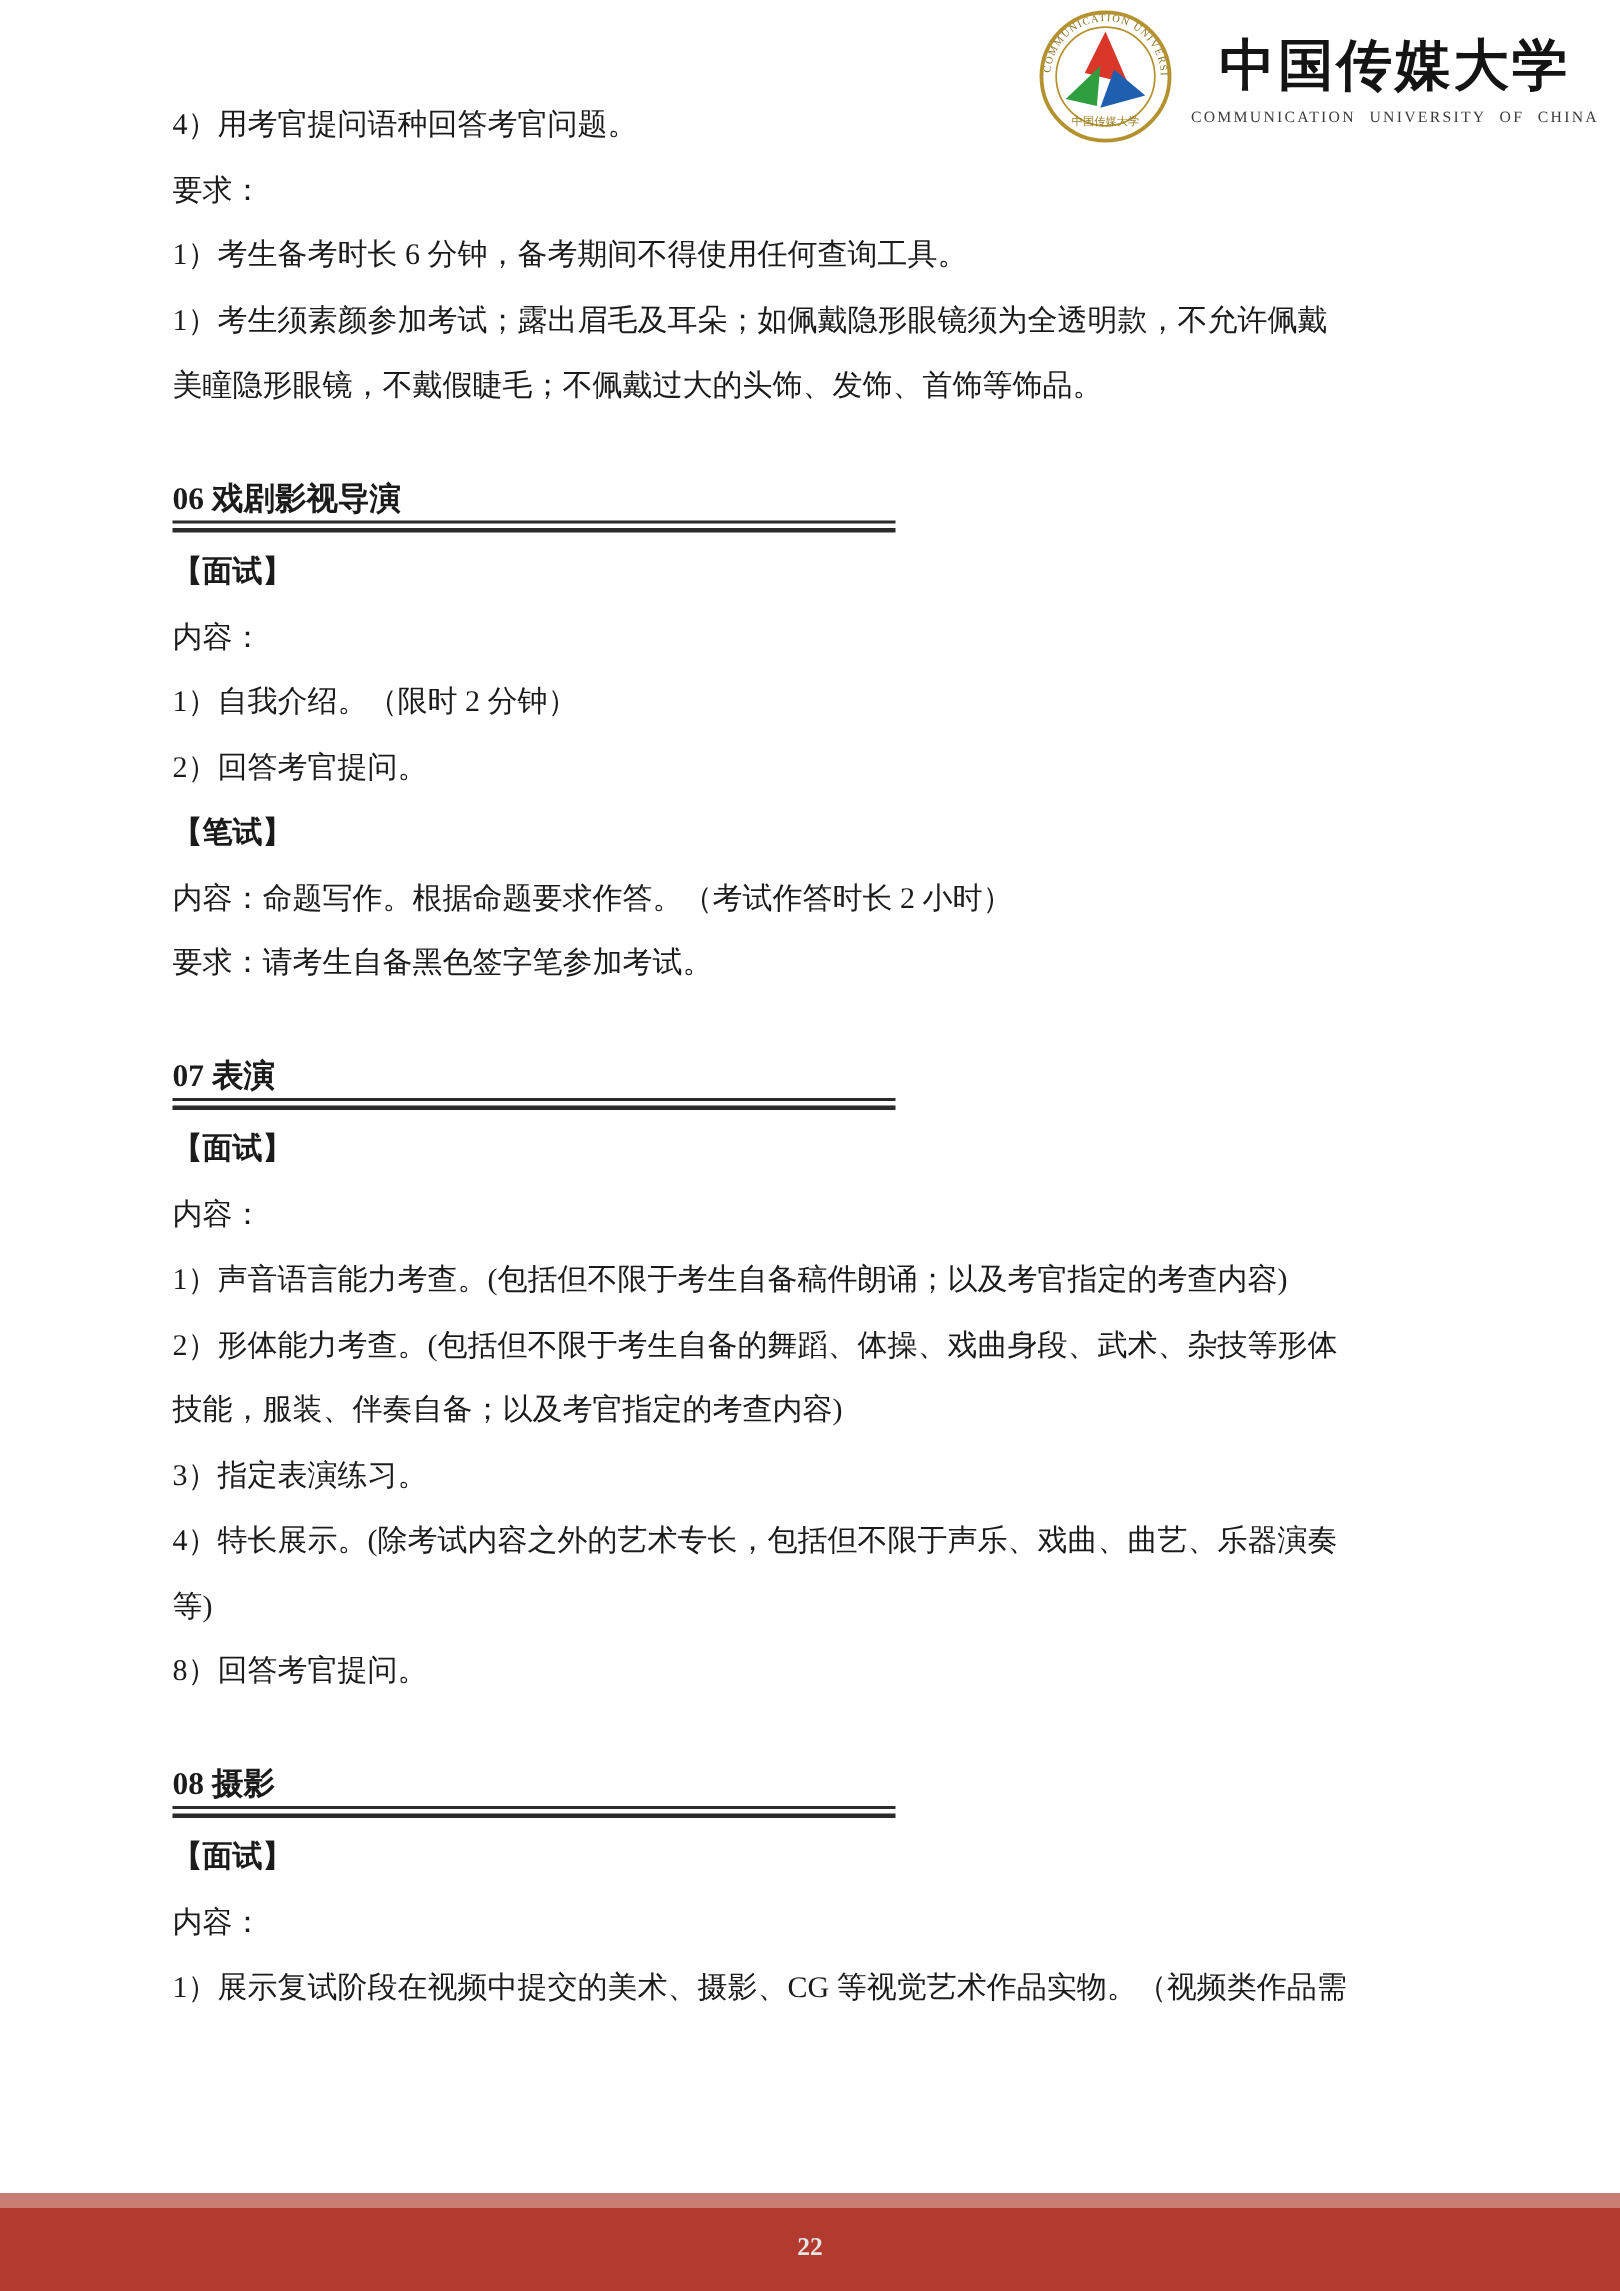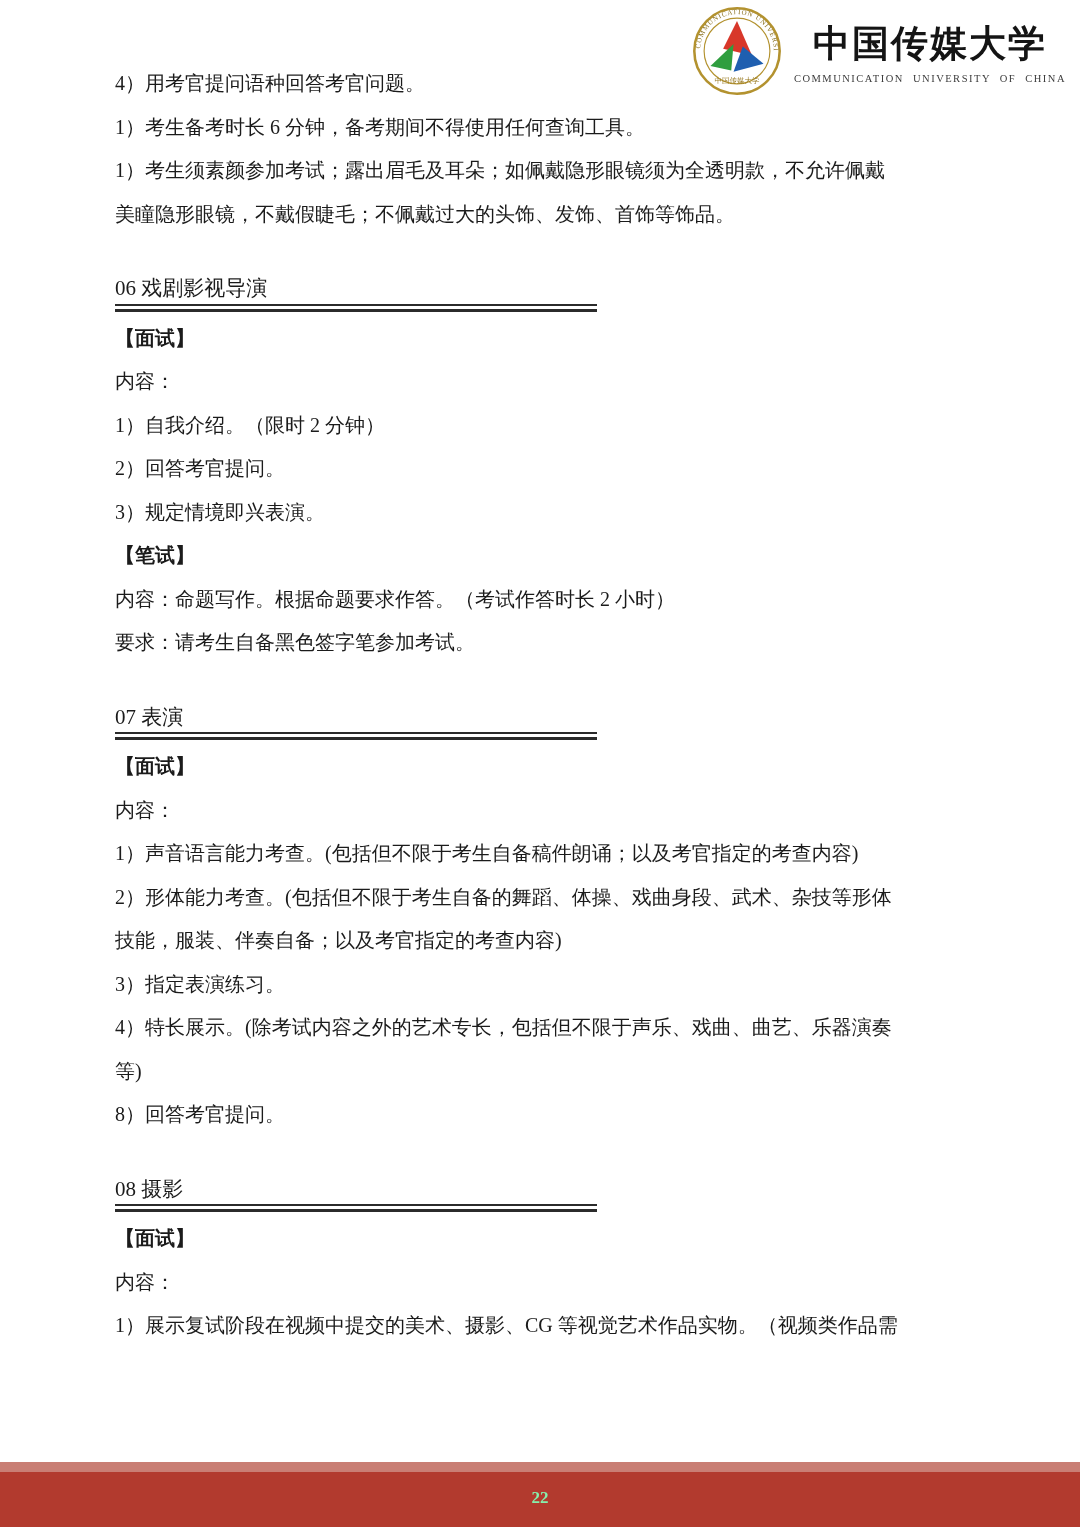--- a/index.html
+++ b/index.html
@@ -14,31 +14,31 @@
   .logo { position:absolute; top:6px; right:14px; display:flex; align-items:center; gap:12px; }
   .logo-text { display:flex; flex-direction:column; align-items:center; }
   .logo-zh { font-size:37px; font-weight:bold; letter-spacing:2px; color:#141414; white-space:nowrap; }
   .logo-en { font-size:10.5px; letter-spacing:1.5px; word-spacing:5px; color:#3c3c3c; margin-top:4px; white-space:nowrap; }
 
   
   .content { position:absolute; left:115px; top:62px; width:786px; font-size:20px; line-height:43.5px; }
   p.line { margin:0; }
   .strong { font-weight:bold; }
   .section { margin-top:31px; }
-  .sec-title { margin:0; font-size:21px; font-weight:normal; line-height:43.5px; }
+  .sec-title { margin:0; font-size:21px; font-weight:bold; line-height:43.5px; }
   .double-rule {
     width:482px; height:3px;
     border-top:2px solid #2b2b2b; border-bottom:3px solid #2b2b2b;
     margin:-7px 0 5px 0;
   }
 
   
   .footer-strip { position:absolute; left:0; top:1462px; width:1080px; height:10px; background:#c97e74; }
   .footer-bar  { position:absolute; left:0; top:1472px; width:1080px; height:55px; background:#b23a2e; text-align:center; }
-  .pageno { display:inline-block; margin-top:17px; font-size:17px; font-weight:bold; color:#86efac; line-height:1; }
+  .pageno { display:inline-block; margin-top:17px; font-size:17px; font-weight:bold; color:#e5e5e5; line-height:1; }
 </style>
 </head>
 <body>
 
 <div class="page">
 
   <header class="logo">
     <svg width="90" height="90" viewBox="0 0 78 78">
       <circle cx="39" cy="39" r="37" fill="#ffffff" stroke="#b3922f" stroke-width="2.2"></circle>
       <circle cx="39" cy="39" r="28.5" fill="none" stroke="#b3922f" stroke-width="1"></circle>
@@ -55,31 +55,31 @@
     </svg>
     <div class="logo-text">
       <div class="logo-zh">中国传媒大学</div>
       <div class="logo-en">COMMUNICATION UNIVERSITY OF CHINA</div>
     </div>
   </header>
 
   <main class="content">
 
     <p class="line">4）用考官提问语种回答考官问题。</p>
+    <p class="line">要求：</p>
     <p class="line">1）考生备考时长 6 分钟，备考期间不得使用任何查询工具。</p>
     <p class="line">1）考生须素颜参加考试；露出眉毛及耳朵；如佩戴隐形眼镜须为全透明款，不允许佩戴美瞳隐形眼镜，不戴假睫毛；不佩戴过大的头饰、发饰、首饰等饰品。</p>
 
     <section class="section">
       <h2 class="sec-title">06 戏剧影视导演</h2>
       <div class="double-rule"></div>
       <p class="line strong">【面试】</p>
       <p class="line">内容：</p>
       <p class="line">1）自我介绍。（限时 2 分钟）</p>
       <p class="line">2）回答考官提问。</p>
-      <p class="line">3）规定情境即兴表演。</p>
       <p class="line strong">【笔试】</p>
       <p class="line">内容：命题写作。根据命题要求作答。（考试作答时长 2 小时）</p>
       <p class="line">要求：请考生自备黑色签字笔参加考试。</p>
     </section>
 
     <section class="section">
       <h2 class="sec-title">07 表演</h2>
       <div class="double-rule"></div>
       <p class="line strong">【面试】</p>
       <p class="line">内容：</p>

